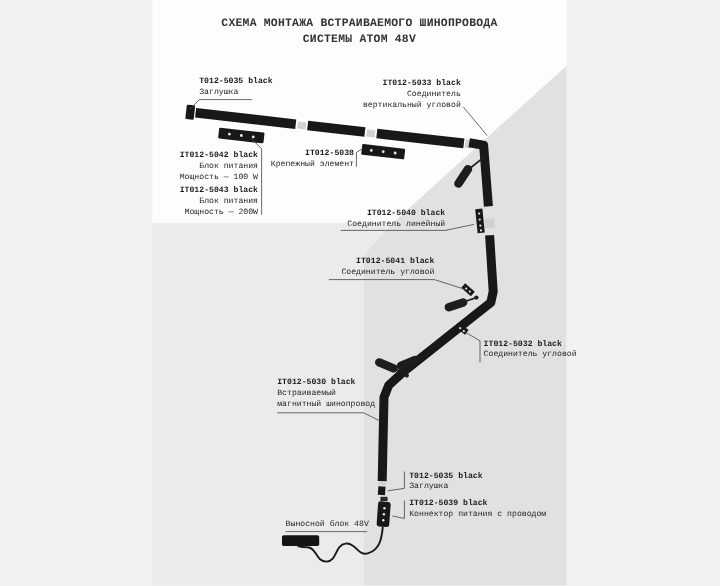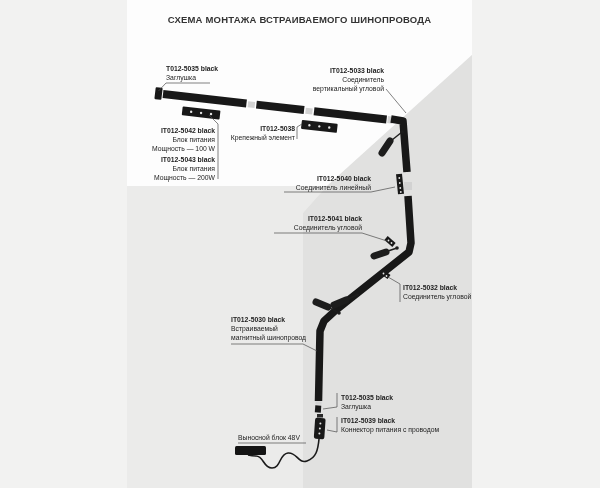--- a/index.html
+++ b/index.html
@@ -1,18 +1,18 @@
 <!DOCTYPE html>
 <html><head>
 <meta charset="utf-8">
 <style>
   html,body{margin:0;padding:0;background:#f2f2f1;}
   .stage{
     position:relative;width:600px;height:488px;overflow:hidden;
-    font-family:Liberation Sans, sans-serif;
+    font-family:Liberation Mono, monospace;
   }
   .stage svg{position:absolute;left:0;top:0;}
   .title{
     position:absolute;left:127px;top:13px;width:345px;
     text-align:center;font-size:9.5px;font-weight:700;color:#333;
     line-height:13px;letter-spacing:.2px;
   }
   .lbl{
     position:absolute;font-size:6.8px;line-height:9px;color:#1c1c1c;
     white-space:nowrap;
@@ -107,20 +107,21 @@
       <path d="M400,302 L400,284 L388,277"></path>
       <path d="M231,344 L303,344 L317,351"></path>
       <path d="M337,393 L337,407 L323,409"></path>
       <path d="M337,417 L337,432 L327,430"></path>
       <path d="M238,443 L306,443"></path>
     </g>
   </svg>
 
   <div class="title">
     <div>СХЕМА МОНТАЖА ВСТРАИВАЕМОГО ШИНОПРОВОДА</div>
+    <div>СИСТЕМЫ АТОМ 48V</div>
   </div>
 
   <div class="lbl" style="left:166px;top:64px;">
     <div class="b">T012-5035 black</div>
     <div>Заглушка</div>
   </div>
 
   <div class="lbl" style="left:130px;top:126px;width:85px;text-align:right;">
     <div class="b">IT012-5042 black</div>
     <div>Блок питания</div>

